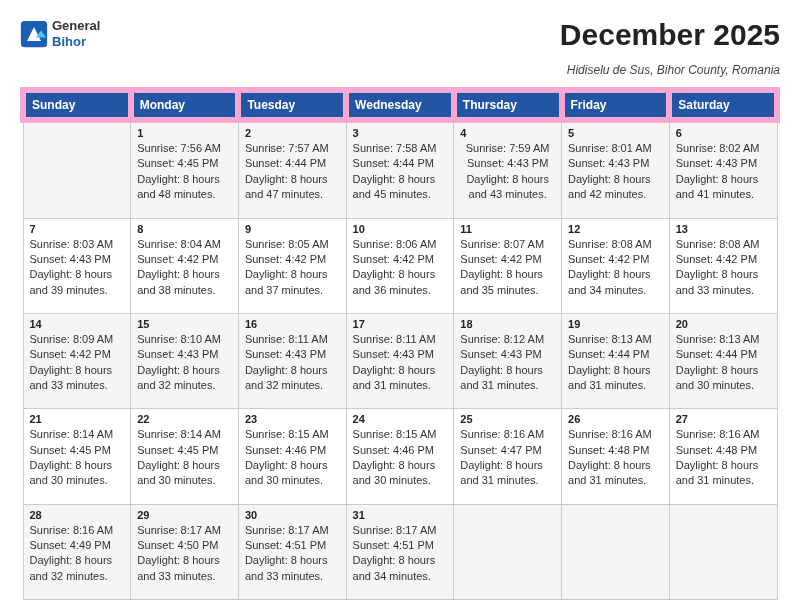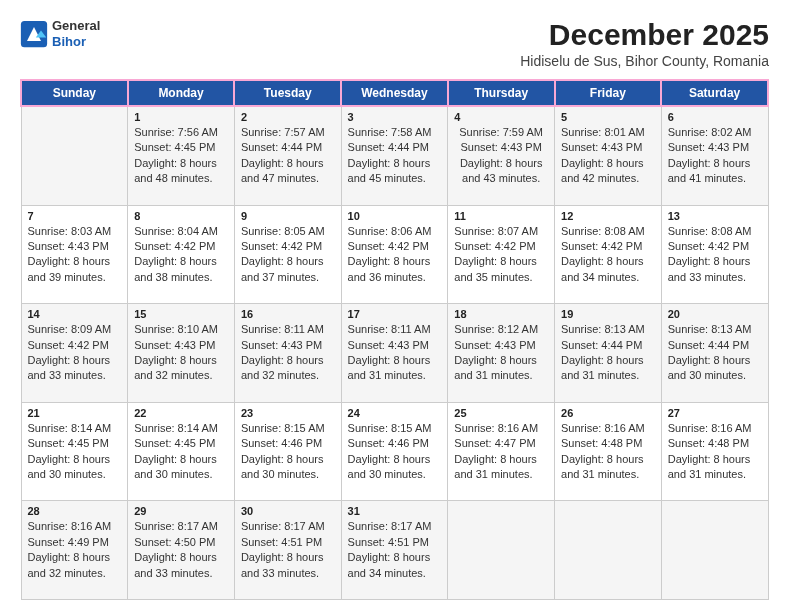--- a/index.html
+++ b/index.html
@@ -6,21 +6,21 @@
     body {
       font-family: Arial, sans-serif;
       background: #fff;
       width: 792px;
       height: 612px;
       overflow: hidden;
     }
     .page {
       width: 792px;
       height: 612px;
-      padding: 18px 23px 12px 20px;
+      padding: 18px 12px 12px 20px;
       display: flex;
       flex-direction: column;
     }
     .header {
       display: flex;
       justify-content: space-between;
       align-items: flex-start;
       margin-bottom: 10px;
     }
     .logo {
@@ -42,37 +42,38 @@
     .title-block {
       text-align: right;
     }
     .main-title {
       font-size: 30px;
       font-weight: bold;
       color: #222;
       line-height: 1.1;
     }
     .subtitle {
-      font-size: 14px;
+      font-size: 12px;
       color: #444;
-      margin-top: 2px;
+      margin-top: 12px;
+      font-style: italic;
     }
     table {
       width: 100%;
       border-collapse: collapse;
       flex: 1;
     }
     thead tr th {
       background-color: #2255a4;
       color: #fff;
-      text-align: center;
+      text-align: left;
       padding: 5px 6px;
       font-size: 12px;
       font-weight: bold;
-      border: 2px solid #f9a8d4;
+      border: 6px solid #f9a8d4;
     }
     tbody tr td {
       vertical-align: top;
       padding: 4px 6px;
       font-size: 9.5px;
       color: #222;
       border: 1px solid #ccc;
       width: calc(100% / 7);
       height: 78px;
     }

